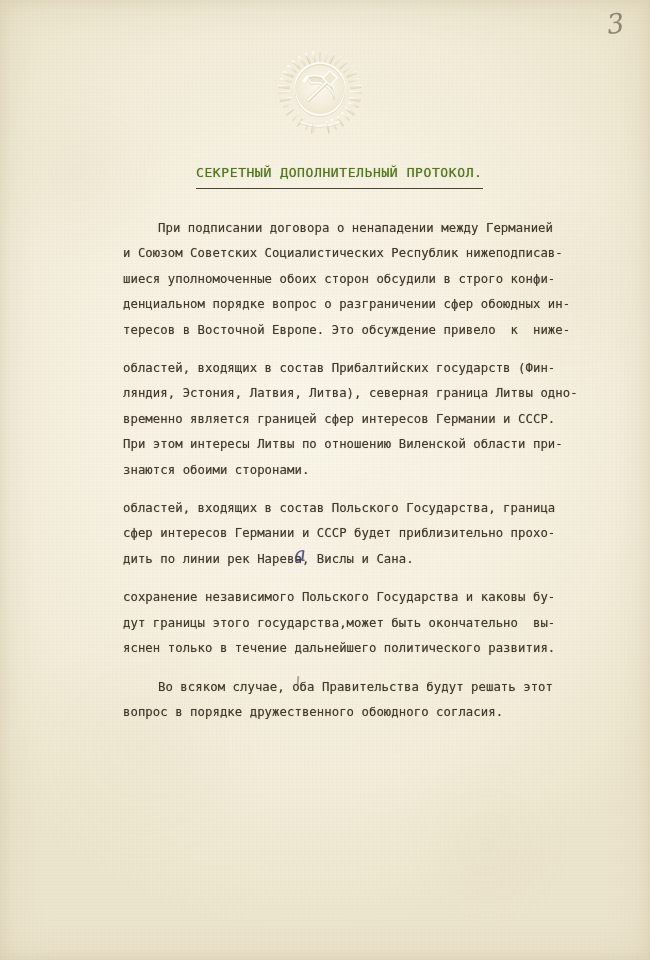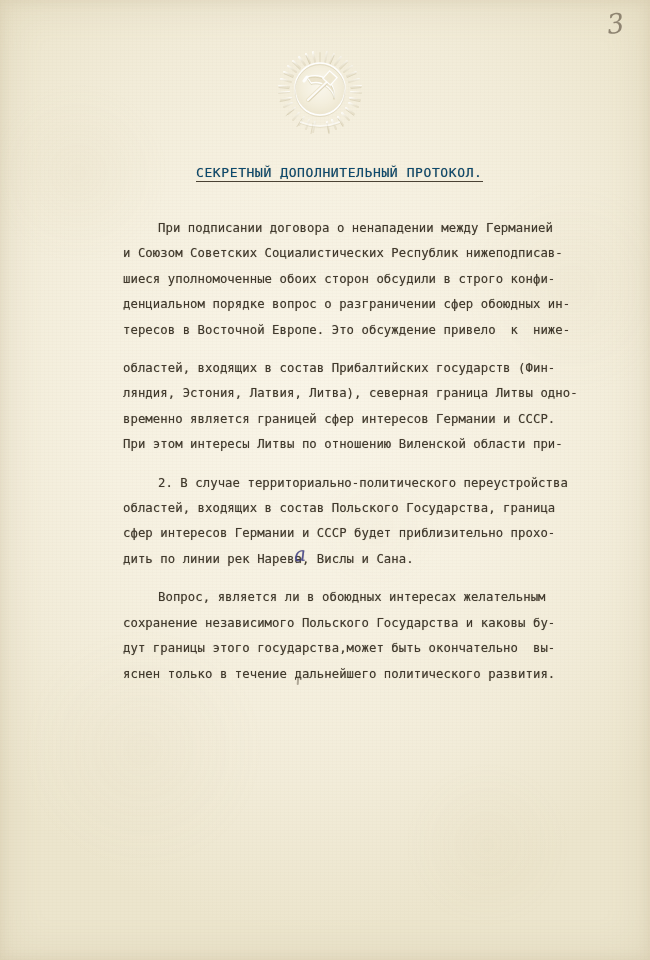--- a/index.html
+++ b/index.html
@@ -74,24 +74,24 @@
     height: 94px;
   }
   .seal svg { display:block; width:100%; height:100%; }
 
   .doc-title {
     position: absolute;
     left: 196px;
     top: 165px;
     font-size: 13.0px;
     letter-spacing: .6px;
-    color: #0c4a6e;
+    color: #4d7c0f;
     white-space: nowrap;
     border-bottom: 1.3px solid #4a4234;
-    padding-bottom: 1px;
+    padding-bottom: 8px;
     text-shadow: 0 0 .7px rgba(59,53,41,.55);
   }
 
   .body-block {
     position: absolute;
     left: 123px;
     top: 216px;
     width: 420px;
   }
 
@@ -256,35 +256,38 @@
       <div class="tline">шиеся уполномоченные обоих сторон обсудили в строго конфи-</div>
       <div class="tline">денциальном порядке вопрос о разграничении сфер обоюдных ин-</div>
       <div class="tline">тересов в Восточной Европе. Это обсуждение привело  к  ниже-</div>
     </div>
 
     <div class="para">
       <div class="tline">областей, входящих в состав Прибалтийских государств (Фин-</div>
       <div class="tline">ляндия, Эстония, Латвия, Литва), северная граница Литвы одно-</div>
       <div class="tline">временно является границей сфер интересов Германии и СССР.</div>
       <div class="tline">При этом интересы Литвы по отношению Виленской области при-</div>
-    </div>
-
-    <div class="para">
-      <div class="tline indent">2. В случае территориально-политического переустройства</div>
+      <div class="tline">знаются обоими сторонами.</div>
+    </div>
+
+    <div class="para">
       <div class="tline">областей, входящих в состав Польского Государства, граница</div>
       <div class="tline">сфер интересов Германии и СССР будет приблизительно прохо-</div>
       <div class="tline">дить по линии рек Нарева, Вислы и Сана.<span class="ink-fix">а</span></div>
     </div>
 
     <div class="para">
-      <div class="tline indent">Вопрос, является ли в обоюдных интересах желательным</div>
       <div class="tline">сохранение независимого Польского Государства и каковы бу-</div>
       <div class="tline">дут границы этого государства,может быть окончательно  вы-</div>
       <div class="tline">яснен только в течение дальнейшего политического развития.</div>
     </div>
 
+    <div class="para">
+      <div class="tline indent">Во всяком случае, оба Правительства будут решать этот</div>
+      <div class="tline">вопрос в порядке дружественного обоюдного согласия.</div>
+    </div>
 
   </div>
 
   <div class="stray-mark"></div>
 
   <div class="paper-edge"></div>
 </div>
 
 </body></html>

